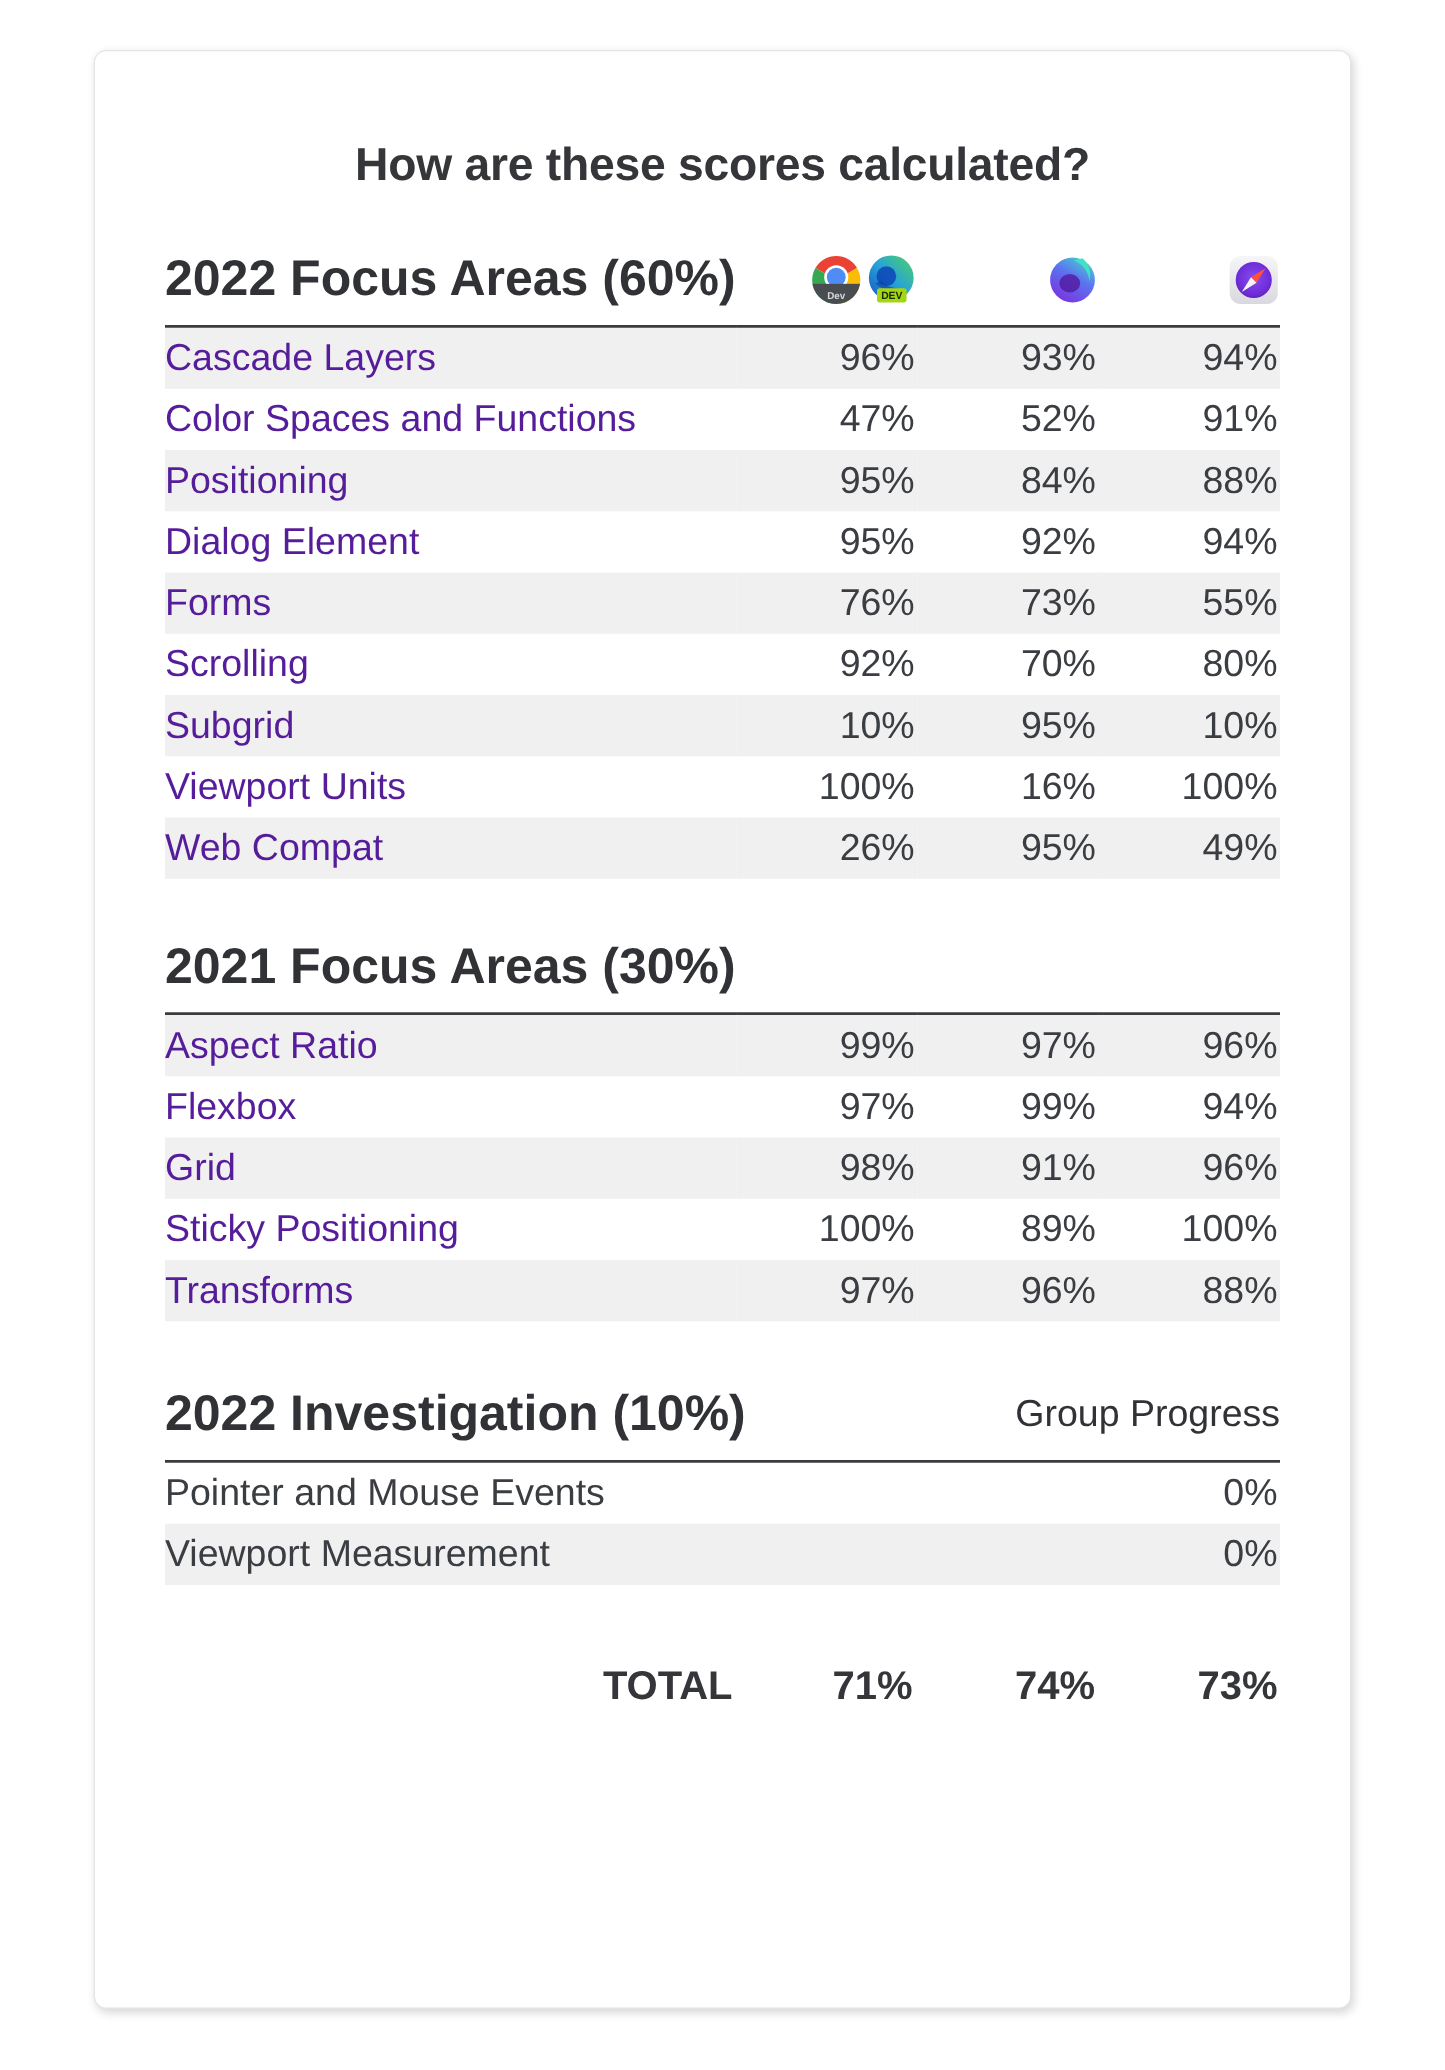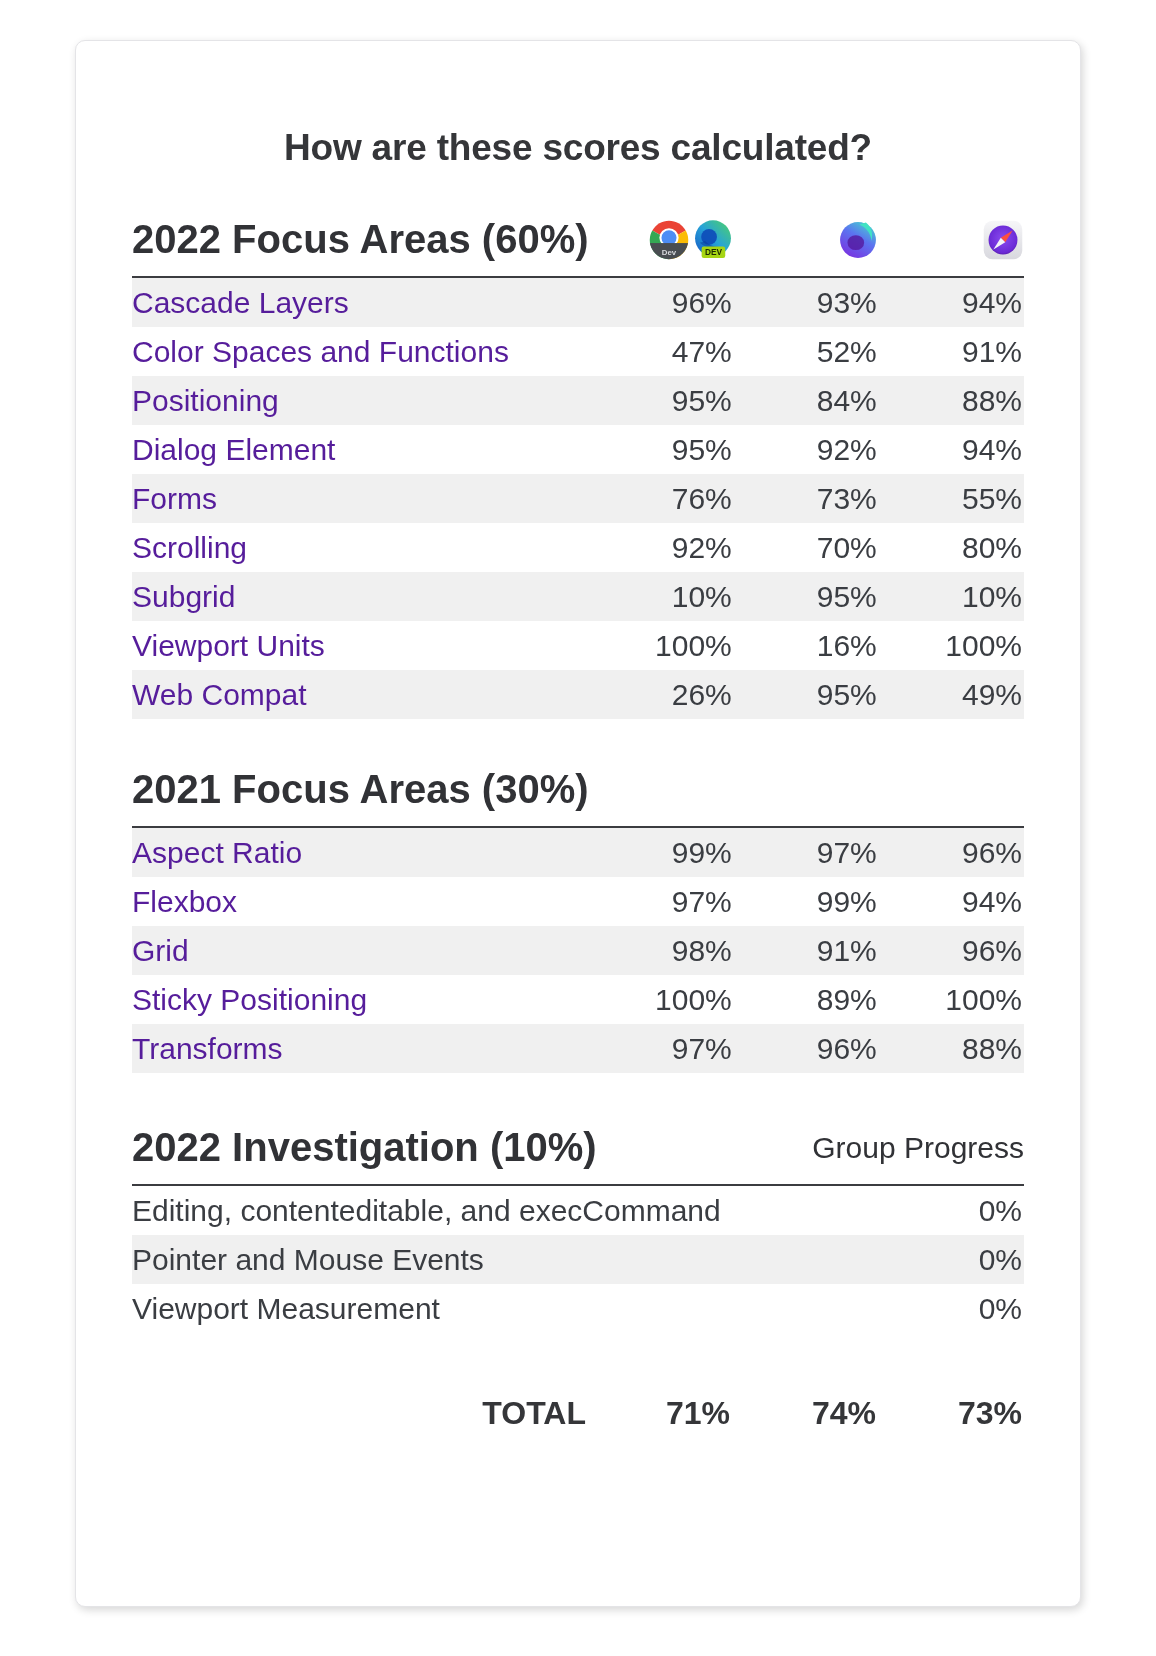--- a/index.html
+++ b/index.html
@@ -1,21 +1,21 @@
 <!DOCTYPE html>
 <html><head>
 <meta charset="utf-8">
 <style>
   html,body{margin:0;padding:0;background:#fff;}
   body{width:1156px;font-family:"Liberation Sans",sans-serif;color:#3a3d42;-webkit-font-smoothing:antialiased;}
   .card{
     box-sizing:border-box;width:1006px;height:1567px;margin:40px auto 49px;
     background:#fff;border:1px solid #e4e4e7;border-radius:10px;
     box-shadow:2px 3px 8px rgba(0,0,0,.16);
-    padding:80px 56px 0;overflow:hidden;
+    padding:64px 56px 0;overflow:hidden;
   }
   h2.title{
     margin:4px 0 46px;font-size:37px;line-height:46px;font-weight:bold;
     color:#353639;text-align:center;letter-spacing:-.2px;
   }
   table{width:100%;border-collapse:collapse;border-spacing:0;}
   col.c-val{width:146px;}
   thead th{
     vertical-align:middle;padding:0 0 14px;border-bottom:2px solid #3b3c40;
   }
@@ -262,24 +262,20 @@
         <col style="width:300px">
       </colgroup>
     <thead>
       <tr>
         <th class="sec-h">2022 Investigation (10%)</th>
         <th class="prog-h">Group Progress</th>
       </tr>
     </thead>
     <tbody>
 
-        <tr>
-          <td class="name plain">Editing, contenteditable, and execCommand</td>
-          <td class="val">0%</td>
-        </tr>
 
         <tr>
           <td class="name plain">Pointer and Mouse Events</td>
           <td class="val">0%</td>
         </tr>
 
         <tr>
           <td class="name plain">Viewport Measurement</td>
           <td class="val">0%</td>
         </tr>

